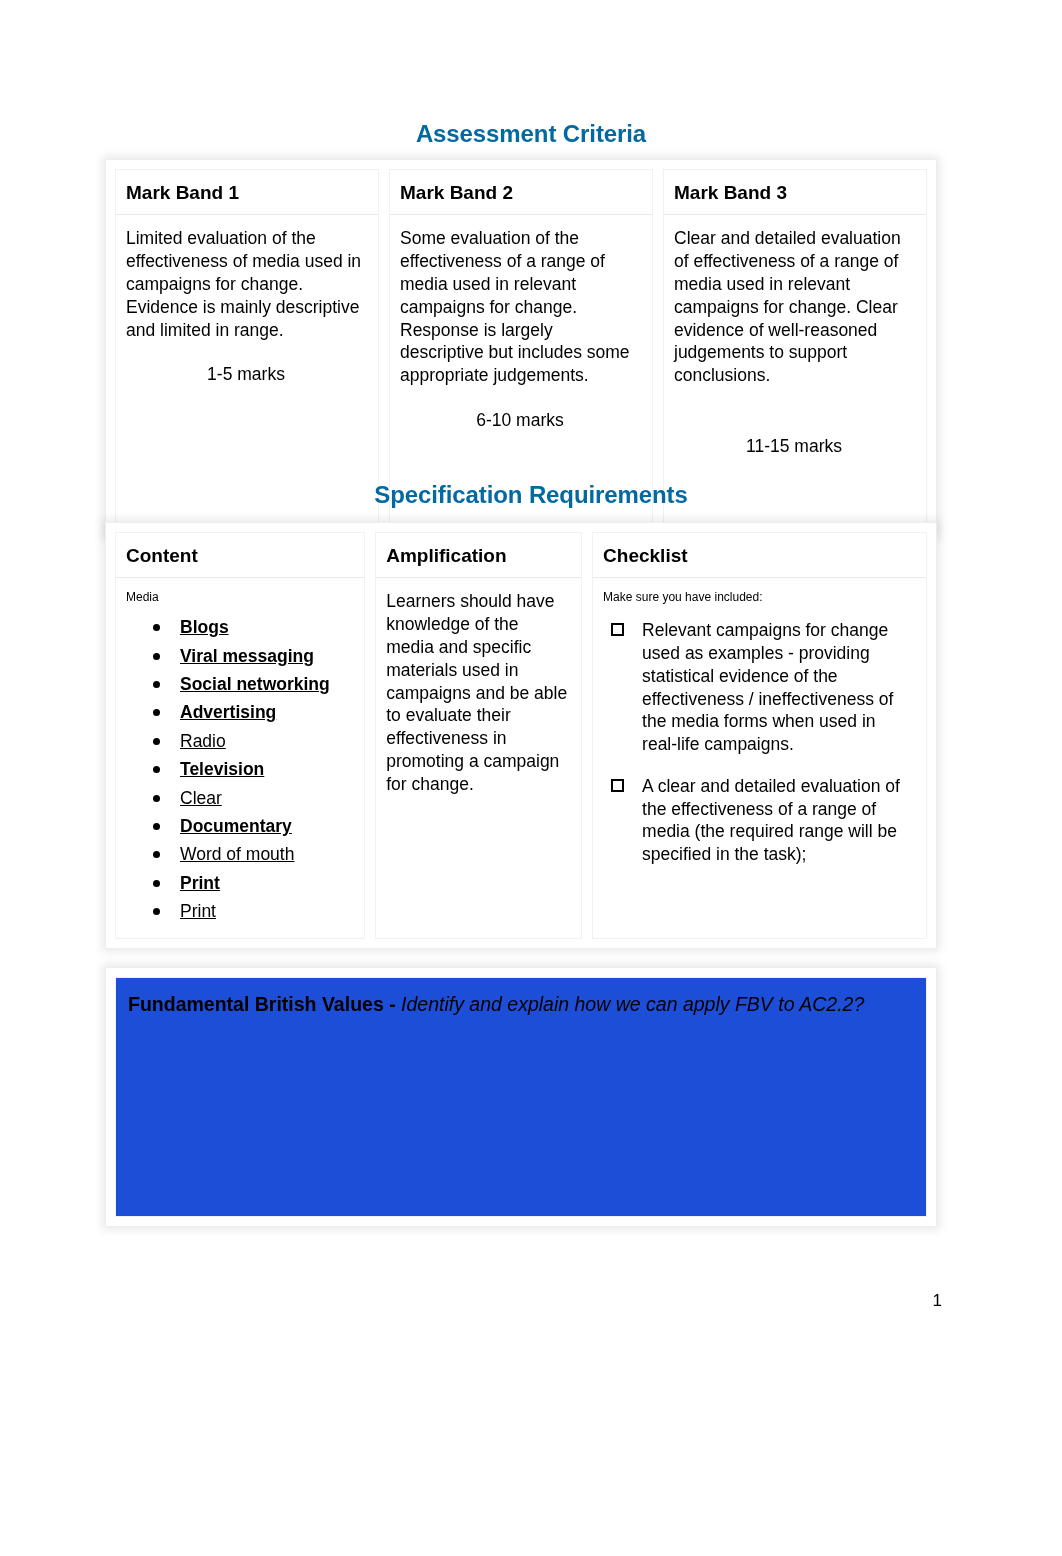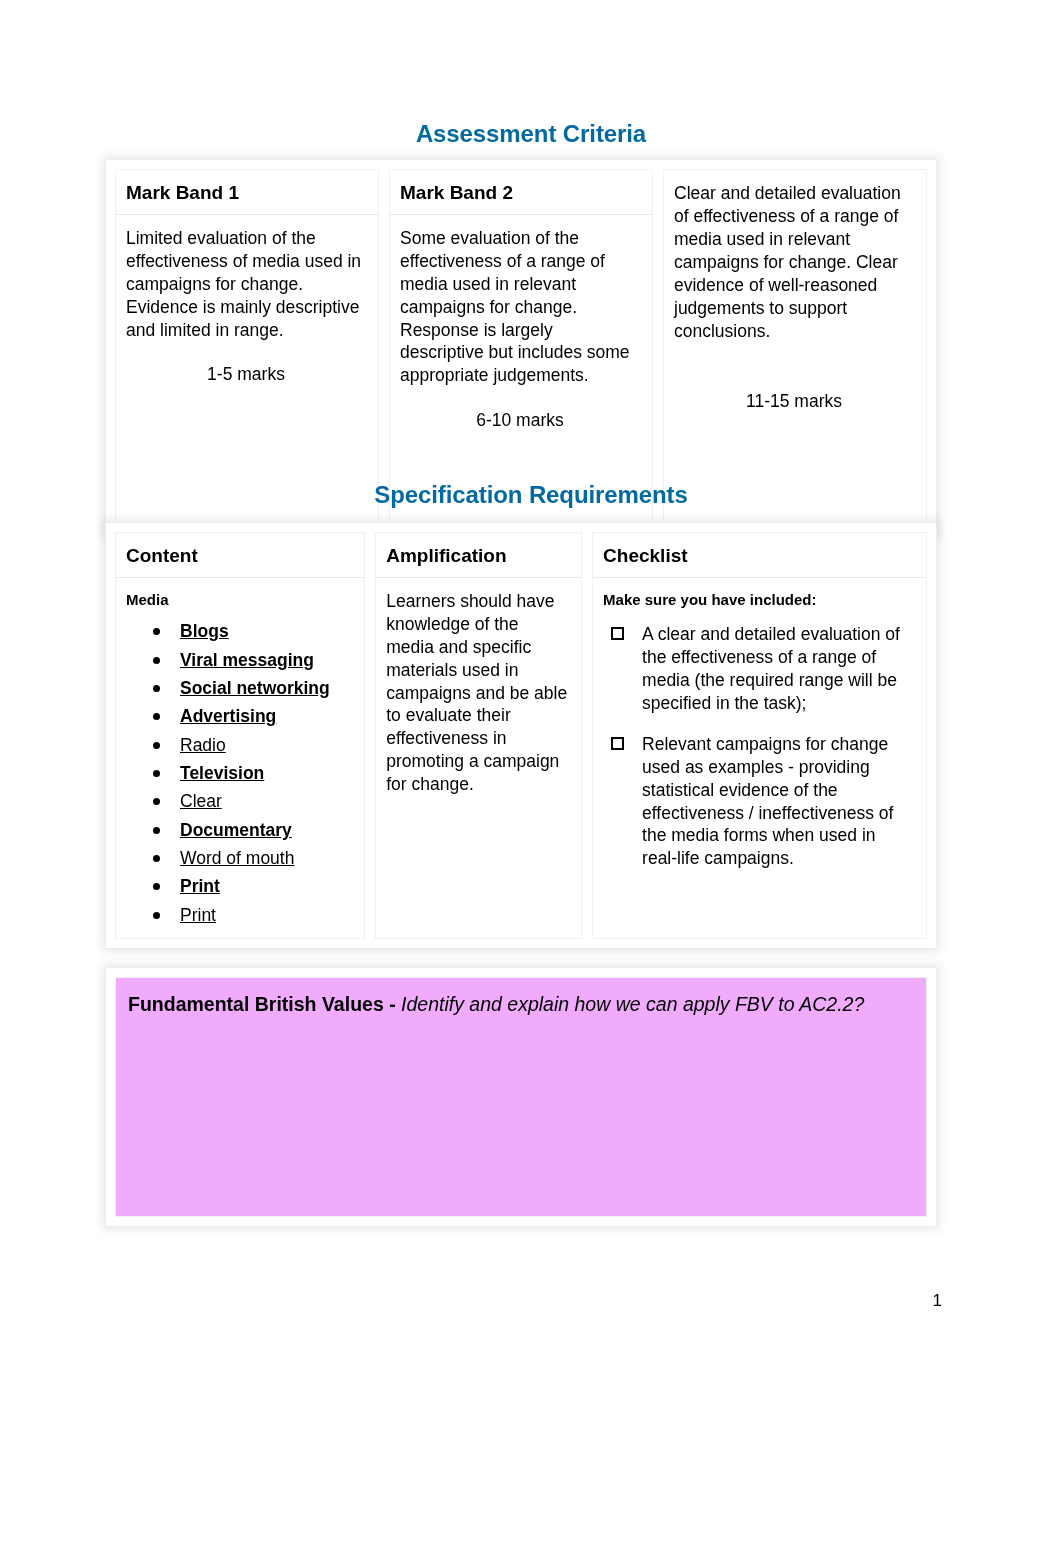--- a/index.html
+++ b/index.html
@@ -103,22 +103,22 @@
     left: 106px;
     top: 523px;
     width: 830px;
     height: 425px;
   }
   #tbl-spec .col-content { width: 252px; }
   #tbl-spec .col-amp     { width: 208px; }
   #tbl-spec .col-check   { width: 338px; }
 
   .sub-head {
-    font-weight: bold;
-    font-size: 15px;
+    font-weight: normal;
+    font-size: 12px;
     margin: 0 0 2px 0;
     line-height: 1.3;
   }
 
   ul.media-list {
     list-style: none;
     margin: 8px;
     padding: 0 0 0 16px;
     text-decoration: underline;
   }
@@ -166,21 +166,21 @@
   #tbl-fbv {
     left: 106px;
     top: 968px;
     width: 830px;
     height: 258px;
   }
   #fbv-cell {
     position: absolute;
     left: 10px; top: 10px; right: 10px; bottom: 10px;
     box-shadow: 0 0 0 1px #f1f1f1;
-    background: #f0abfc;
+    background: #1d4ed8;
     box-sizing: border-box;
     padding: 15px 10px 0 12px;
   }
   .fbv-line {
     font-size: 19.5px;
     line-height: 1.2;
     font-family: "Liberation Sans Narrow", "Liberation Sans", sans-serif;
     font-stretch: condensed;
     white-space: nowrap;
   }
@@ -219,20 +219,21 @@
 
       <div class="col col-ac2">
         <div class="col-head">Mark Band 2</div>
         <div class="col-body">
           <div>Some evaluation of the effectiveness of a range of media used in relevant campaigns for change. Response is largely descriptive but includes some appropriate judgements.</div>
           <div class="marks">6-10 marks</div>
         </div>
       </div>
 
       <div class="col col-ac3">
+        <div class="col-head">Mark Band 3</div>
         <div class="col-body">
           <div>Clear and detailed evaluation of effectiveness of a range of media used in relevant campaigns for change. Clear evidence of well-reasoned judgements to support conclusions.</div>
           <div class="marks lower">11-15 marks</div>
         </div>
       </div>
 
     </div>
   </div>
 
   <div class="section-title" id="title-spec">Specification Requirements</div>
@@ -265,22 +266,22 @@
         <div class="col-body">
           <div>Learners should have knowledge of the media and specific materials used in campaigns and be able to evaluate their effectiveness in promoting a campaign for change.</div>
         </div>
       </div>
 
       <div class="col col-check">
         <div class="col-head">Checklist</div>
         <div class="col-body">
           <div class="sub-head">Make sure you have included:</div>
           <ul class="check-list" id="check-list">
+              <li><span class="box"></span><span>Relevant campaigns for change used as examples - providing statistical evidence of the effectiveness / ineffectiveness of the media forms when used in real-life campaigns.</span></li>
               <li><span class="box"></span><span>A clear and detailed evaluation of the effectiveness of a range of media (the required range will be specified in the task);</span></li>
-              <li><span class="box"></span><span>Relevant campaigns for change used as examples - providing statistical evidence of the effectiveness / ineffectiveness of the media forms when used in real-life campaigns.</span></li>
             </ul>
         </div>
       </div>
 
     </div>
   </div>
 
   <div class="tbl" id="tbl-fbv">
     <div id="fbv-cell">
       <div class="fbv-line">

